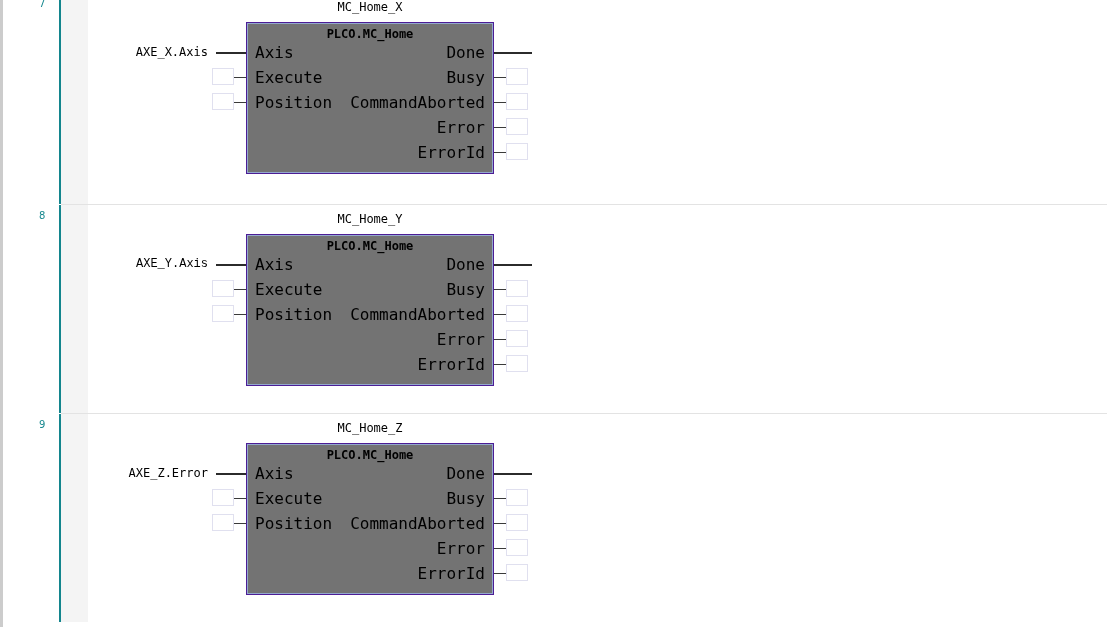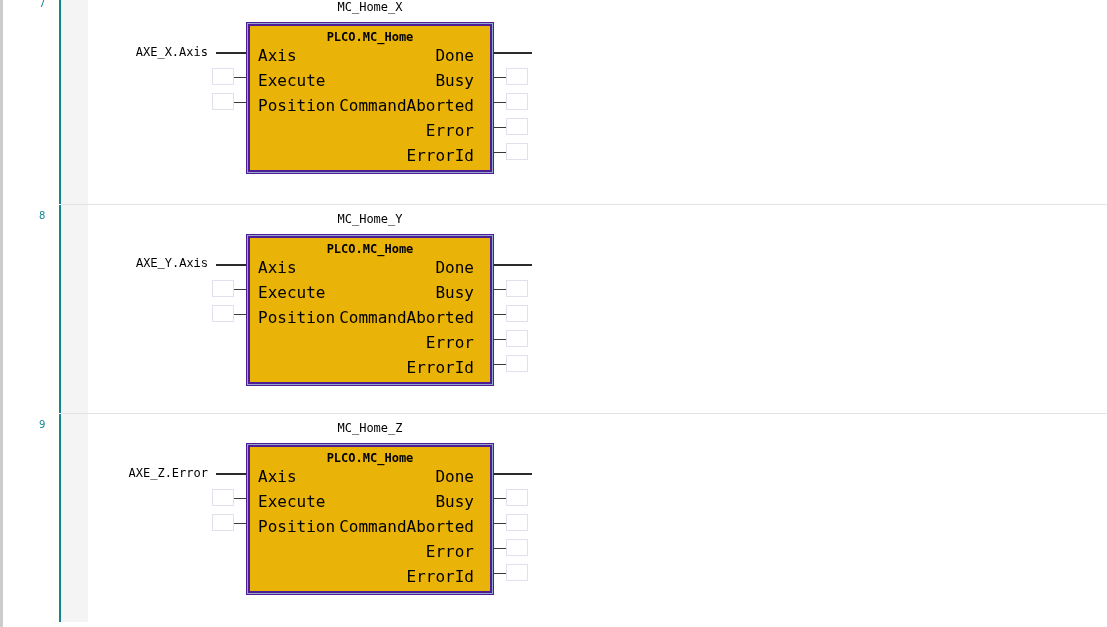--- a/index.html
+++ b/index.html
@@ -78,22 +78,22 @@
     font-size: 12px;
     line-height: 14px;
     color: #000000;
     white-space: nowrap;
     text-align: center;
   }
 
   .fb-body {
     position: absolute;
     box-sizing: border-box;
-    background: #eab308;
-    border: 4px solid #4c1d95;
+    background: #737373;
+    border: 1px solid #4c1d95;
     outline: 1px solid #93a8cd;
     outline-offset: -2px;
   }
 
   .fb-type-name {
     position: absolute;
     left: 0;
     right: 0;
     top: 4px;
     text-align: center;
@@ -105,21 +105,21 @@
   }
 
   .pin-label {
     position: absolute;
     font-size: 16px;
     line-height: 14px;
     color: #000000;
     white-space: nowrap;
   }
   .pin-label.in  { left: 8px;  text-align: left; }
-  .pin-label.out { right: 16px; text-align: right; }
+  .pin-label.out { right: 8px; text-align: right; }
 
   
   .wire {
     position: absolute;
     height: 1px;
     background: #3a3a3a;
   }
   .wire.thick { height: 2px; background: #2b2b2b; }
 
   

